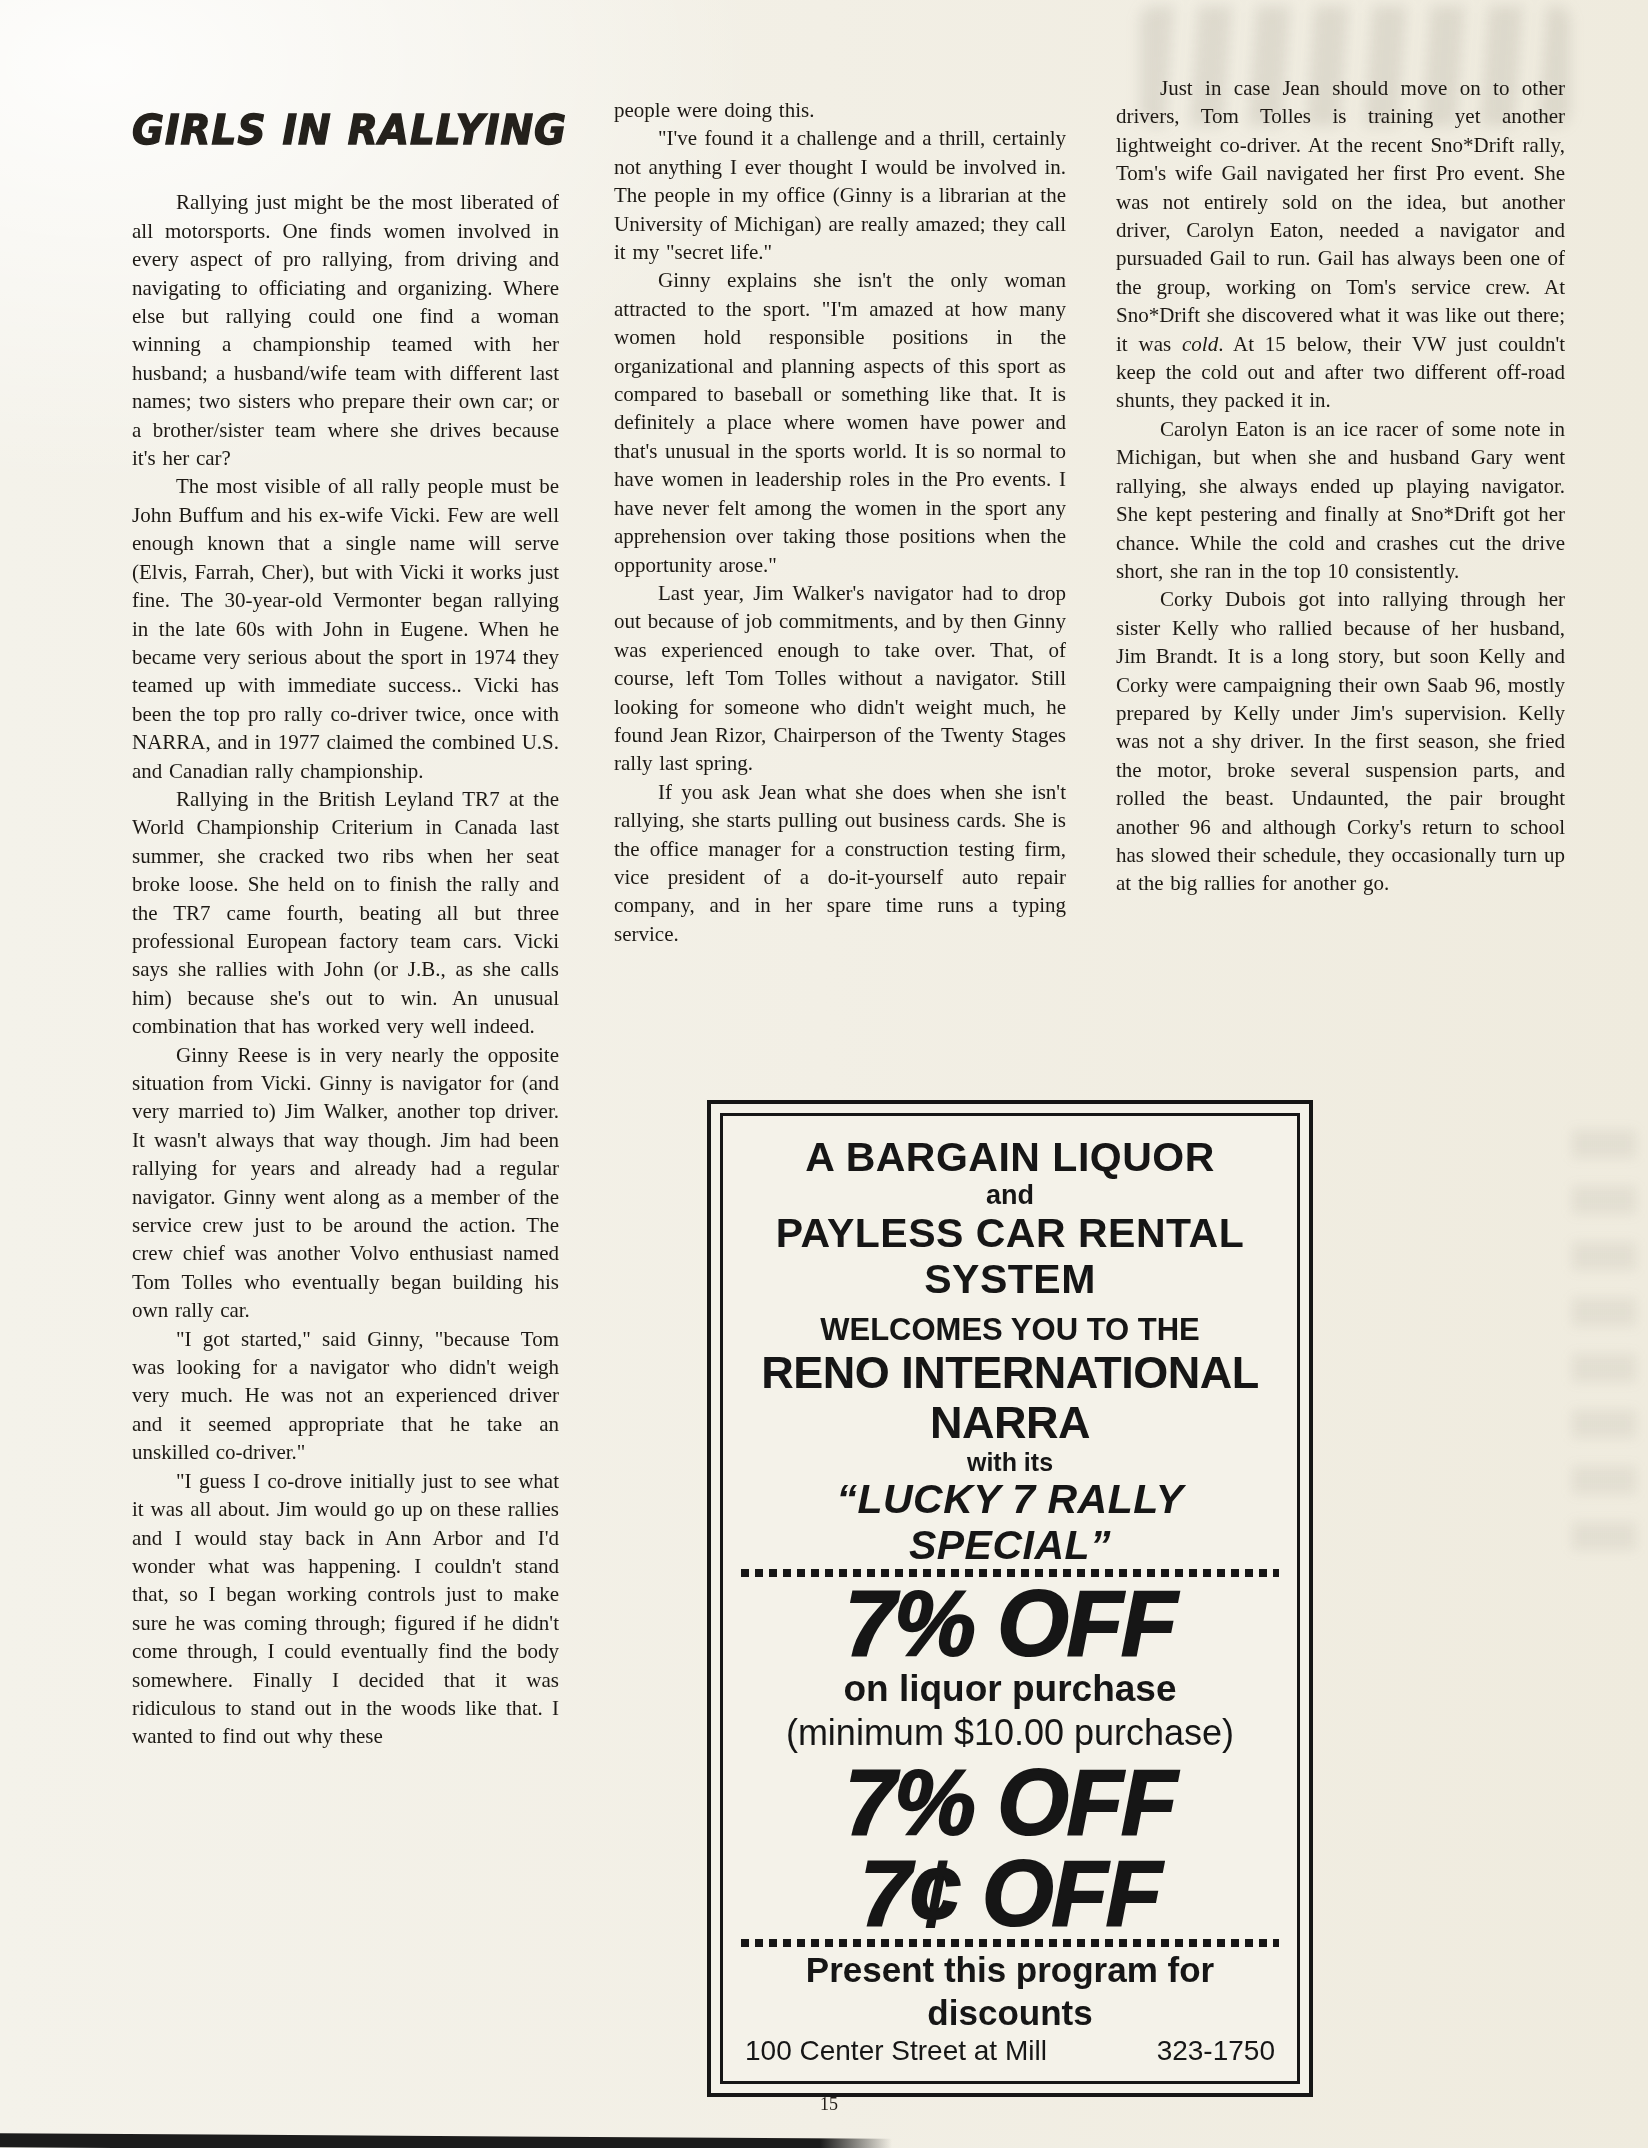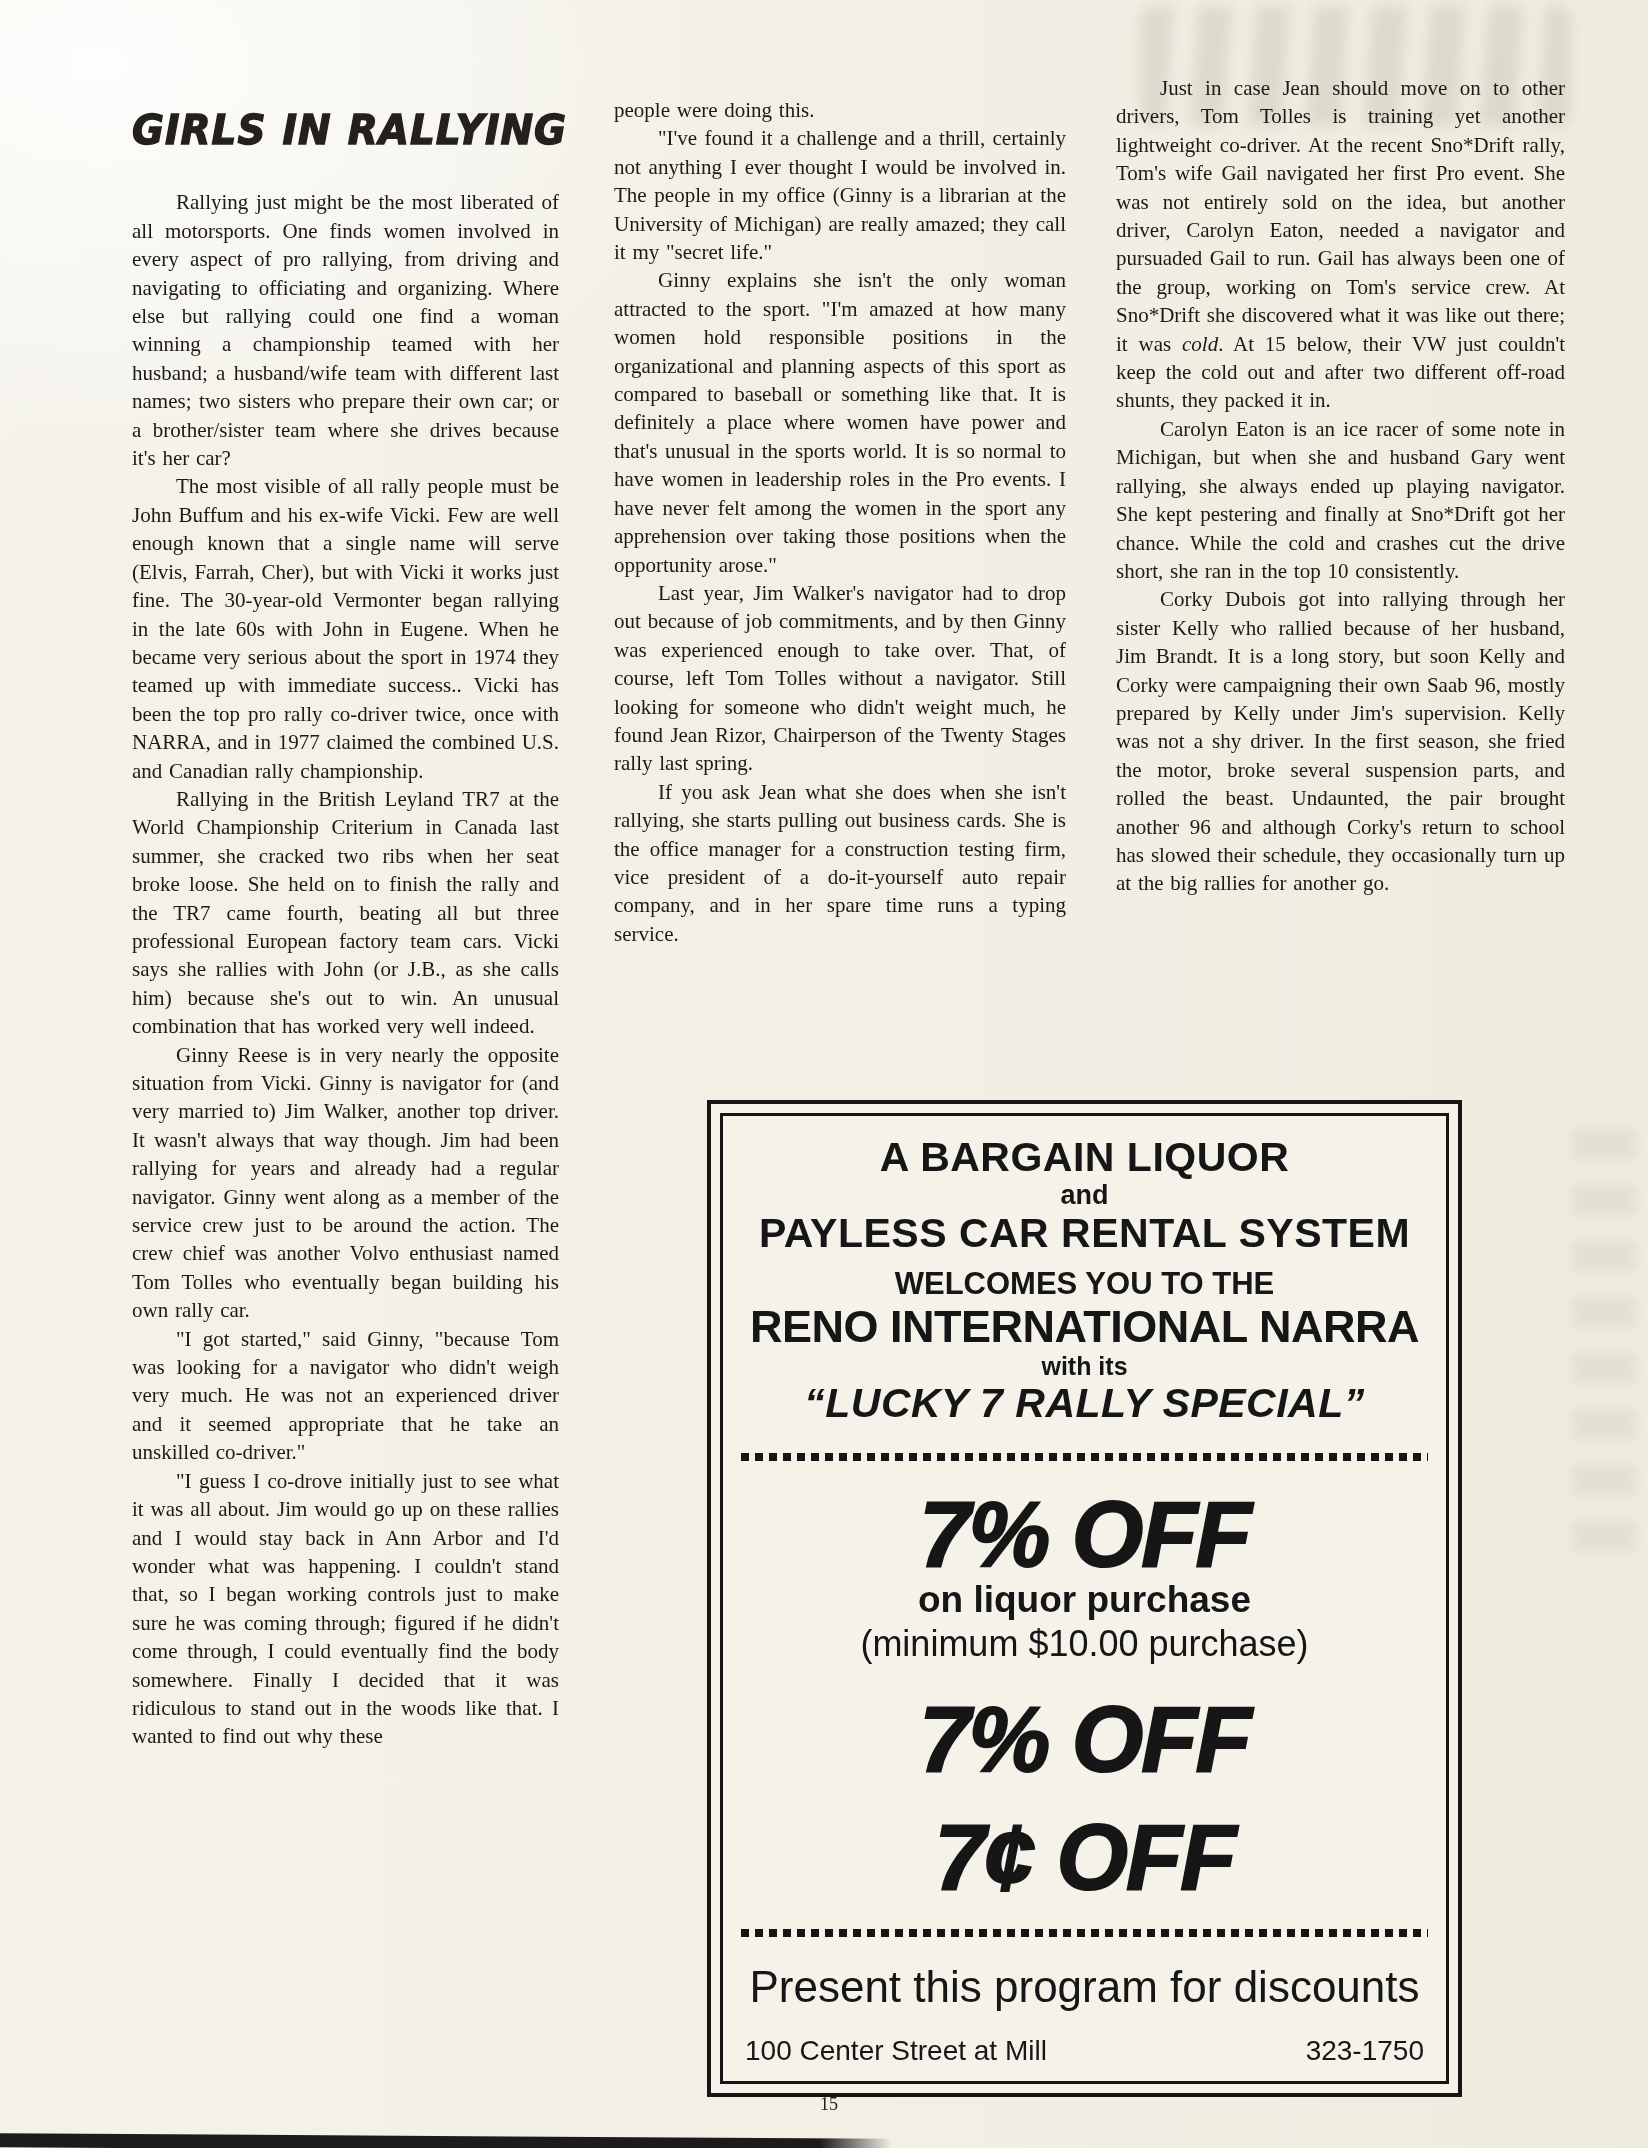--- a/index.html
+++ b/index.html
@@ -39,21 +39,21 @@
     white-space:nowrap;
     margin:0 0 44px 0;
     text-align:left;
     text-indent:0;
     transform:scaleY(1.04);
   }
   
   .ad-box{
     position:absolute;
     left:707px;top:1100px;
-    width:755px;height:997px;
+    width:606px;height:997px;
     box-sizing:border-box;
     border:4px solid #161616;
     padding:9px;
     background:#f4f2e9;
   }
   .ad-inner{
     box-sizing:border-box;
     height:100%;
     border:3px solid #161616;
     padding:18px 18px 14px 18px;
@@ -75,21 +75,21 @@
     width:100%;height:8px;
     background:repeating-linear-gradient(90deg,#161616 0 8px,transparent 8px 14px);
   }
   .ad-big{
     font-size:92px;font-weight:900;font-style:italic;
     letter-spacing:-2px;line-height:90px;
     -webkit-text-stroke:2px #161616;
   }
   .ad-sub{font-size:37px;font-weight:700;line-height:42px;}
   .ad-note{font-size:36px;font-weight:400;line-height:46px;}
-  .ad-footer-line{font-size:44px;font-weight:400;line-height:43px;}
+  .ad-footer-line{font-size:35px;font-weight:700;line-height:43px;}
   .ad-bottom{
     width:100%;
     display:flex;
     justify-content:space-between;
     align-items:baseline;
     font-size:28px;font-weight:400;
     padding:0 4px;
     box-sizing:border-box;
   }
   .page-number{

